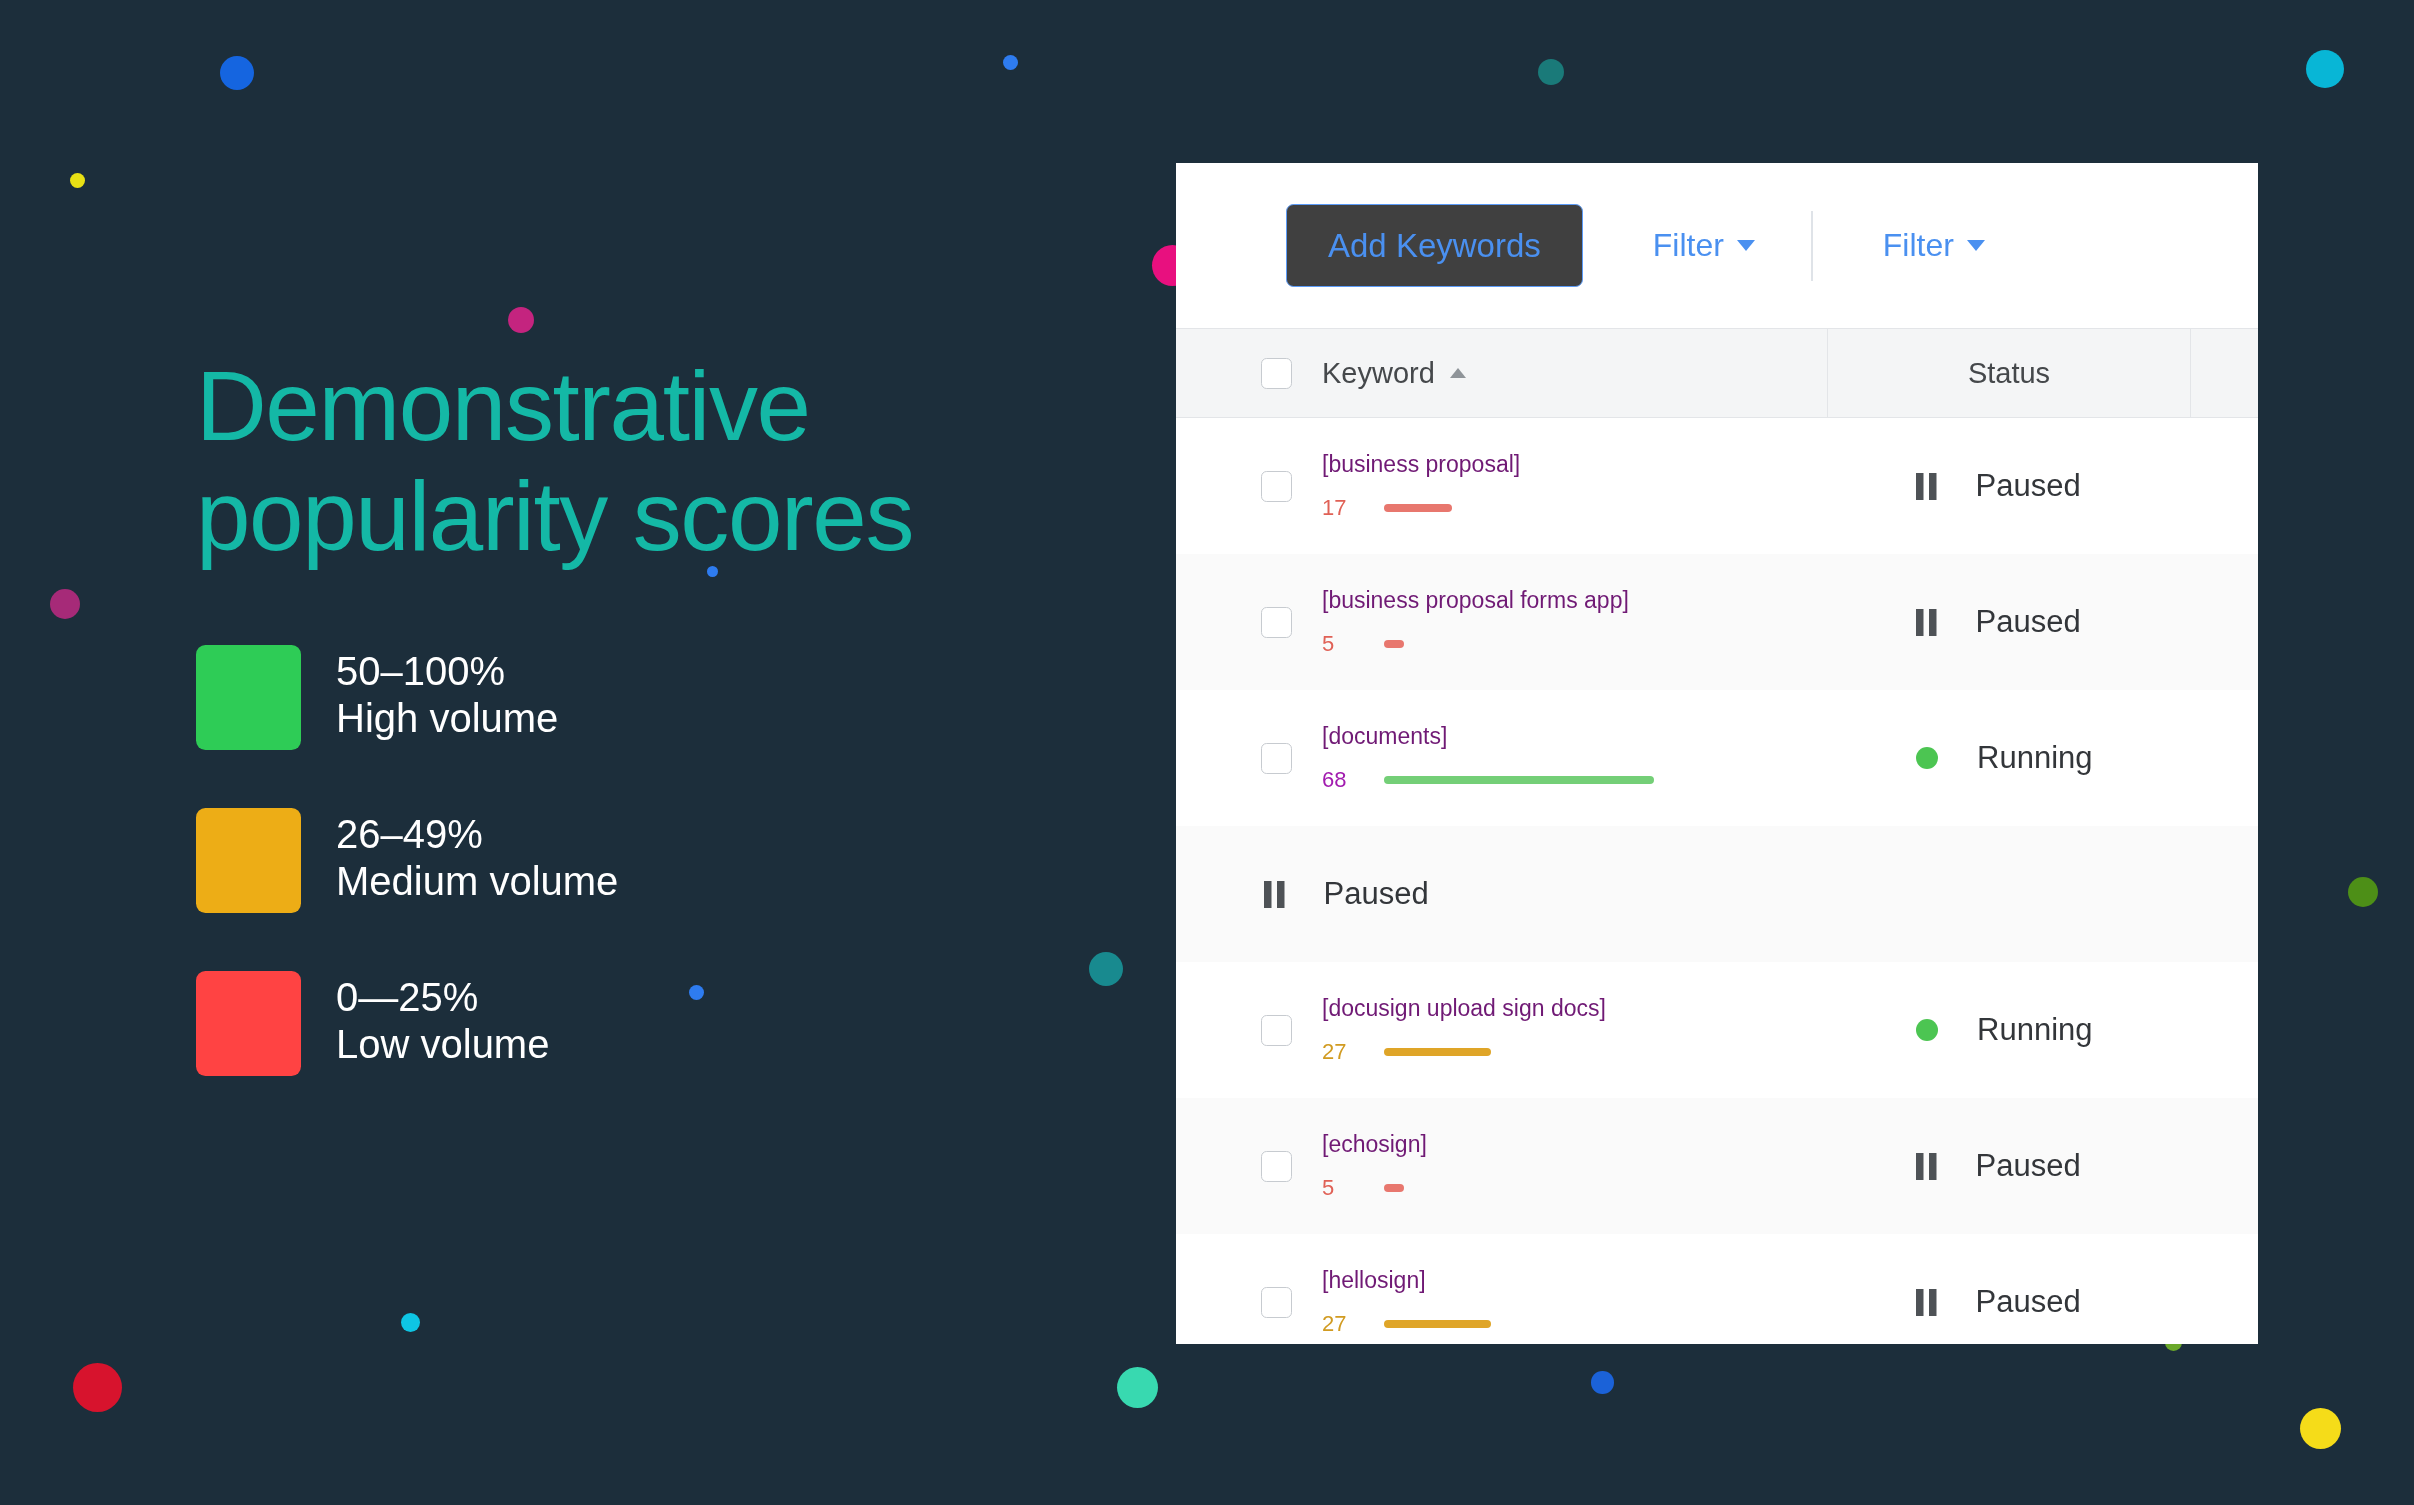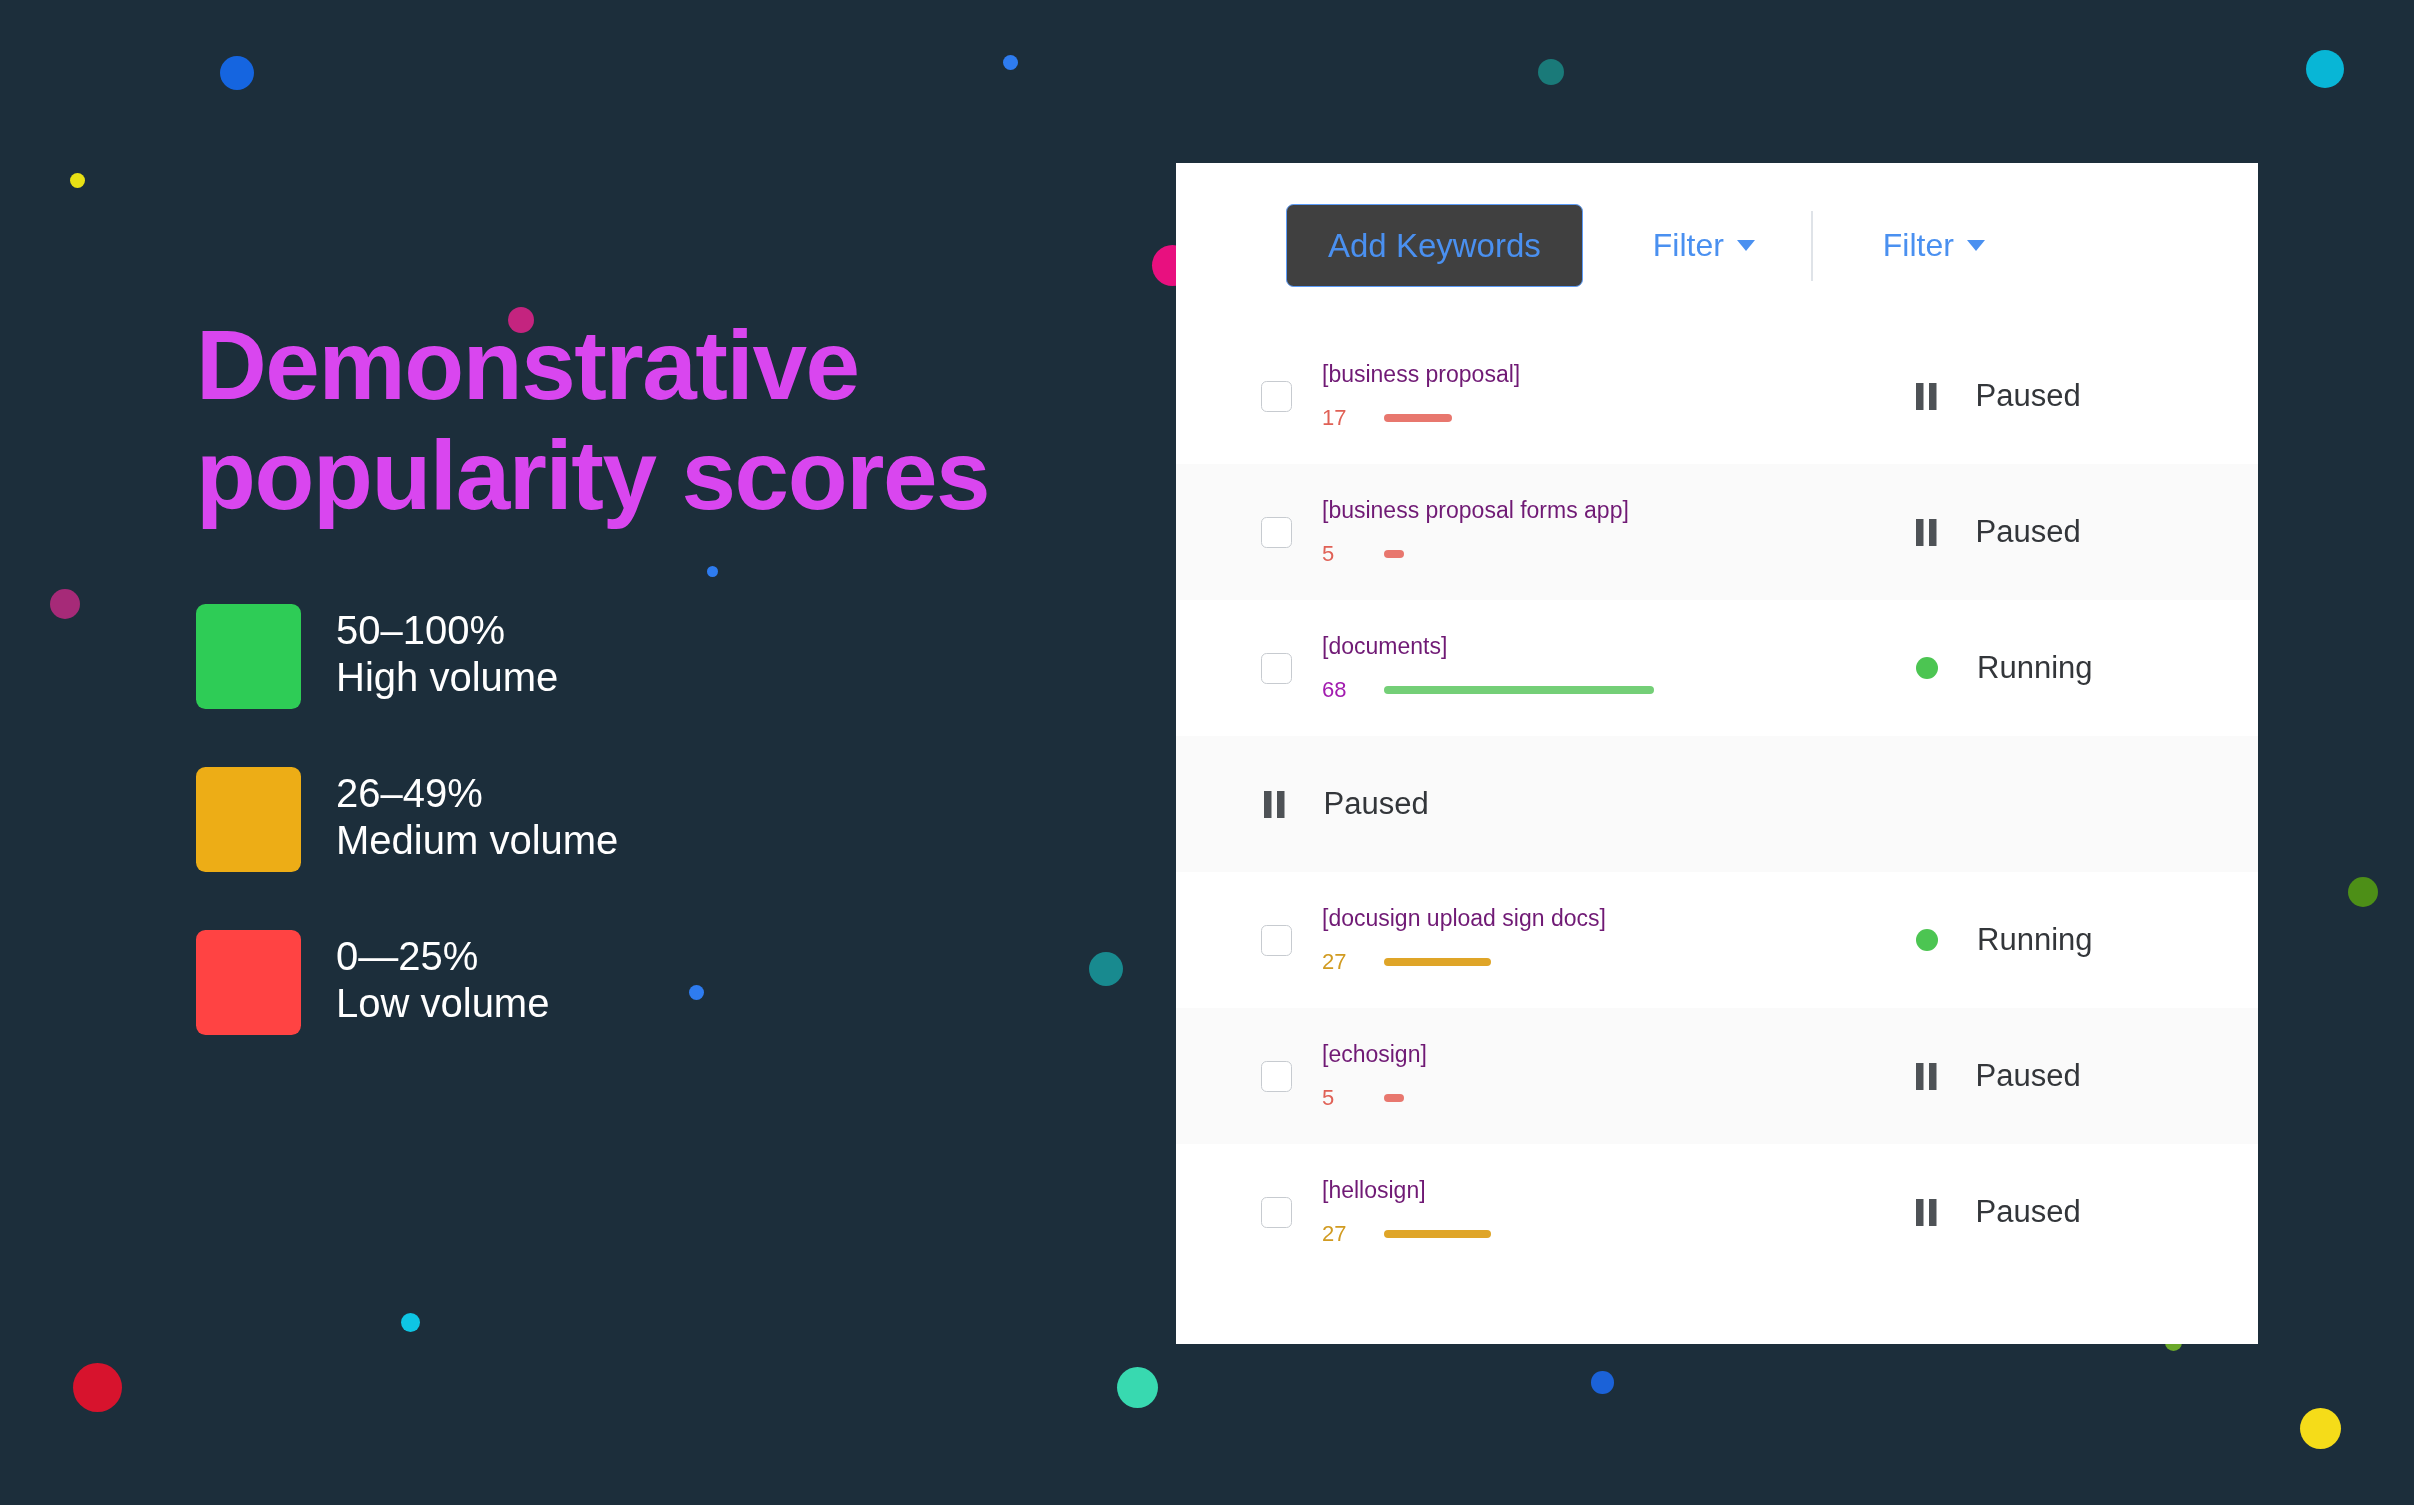--- a/index.html
+++ b/index.html
@@ -18,25 +18,26 @@
   
   .dot { position: absolute; border-radius: 50%; }
 
   
   #left-column {
     position: absolute;
     left: 196px; top: 311px;
     width: 923px;
   }
   #page-title {
-    color: #d946ef;
+    color: #14b8a6;
     font-size: 98px;
-    font-weight: bold;
+    font-weight: normal;
     line-height: 1.12;
     letter-spacing: -1.4px;
+    margin-top: 41px;
   }
   #legend { margin-top: 73px; }
   .legend-item {
     display: flex;
     align-items: flex-start;
     margin-bottom: 58px;
   }
   .legend-swatch {
     width: 105px; height: 105px;
     border-radius: 9.4px;
@@ -277,20 +278,31 @@
 
       <div id="toolbar-divider"></div>
 
       <div class="toolbar-menu">
         <span>Filter</span>
         <span class="caret"></span>
       </div>
     </div>
 
     <div id="keywords-table">
+      <div id="table-header">
+        <div class="th-keyword">
+          <span class="checkbox"></span>
+          <span class="th-label">Keyword</span>
+          <span class="sort-caret"></span>
+        </div>
+        <div class="th-status">
+          <span>Status</span>
+        </div>
+        <div class="th-extra"></div>
+      </div>
       <div id="table-body">
           <div class="table-row">
             <div class="cell-keyword">
               <span class="checkbox"></span>
               <div class="kw-body">
                 <div class="kw-name">[business proposal]</div>
                 <div class="kw-metric">
                   <span class="kw-score" style="color: rgb(224, 97, 86);">17</span>
                   <span class="kw-bar" style="background: rgb(232, 119, 110); width: 68px;"></span>
                 </div>

